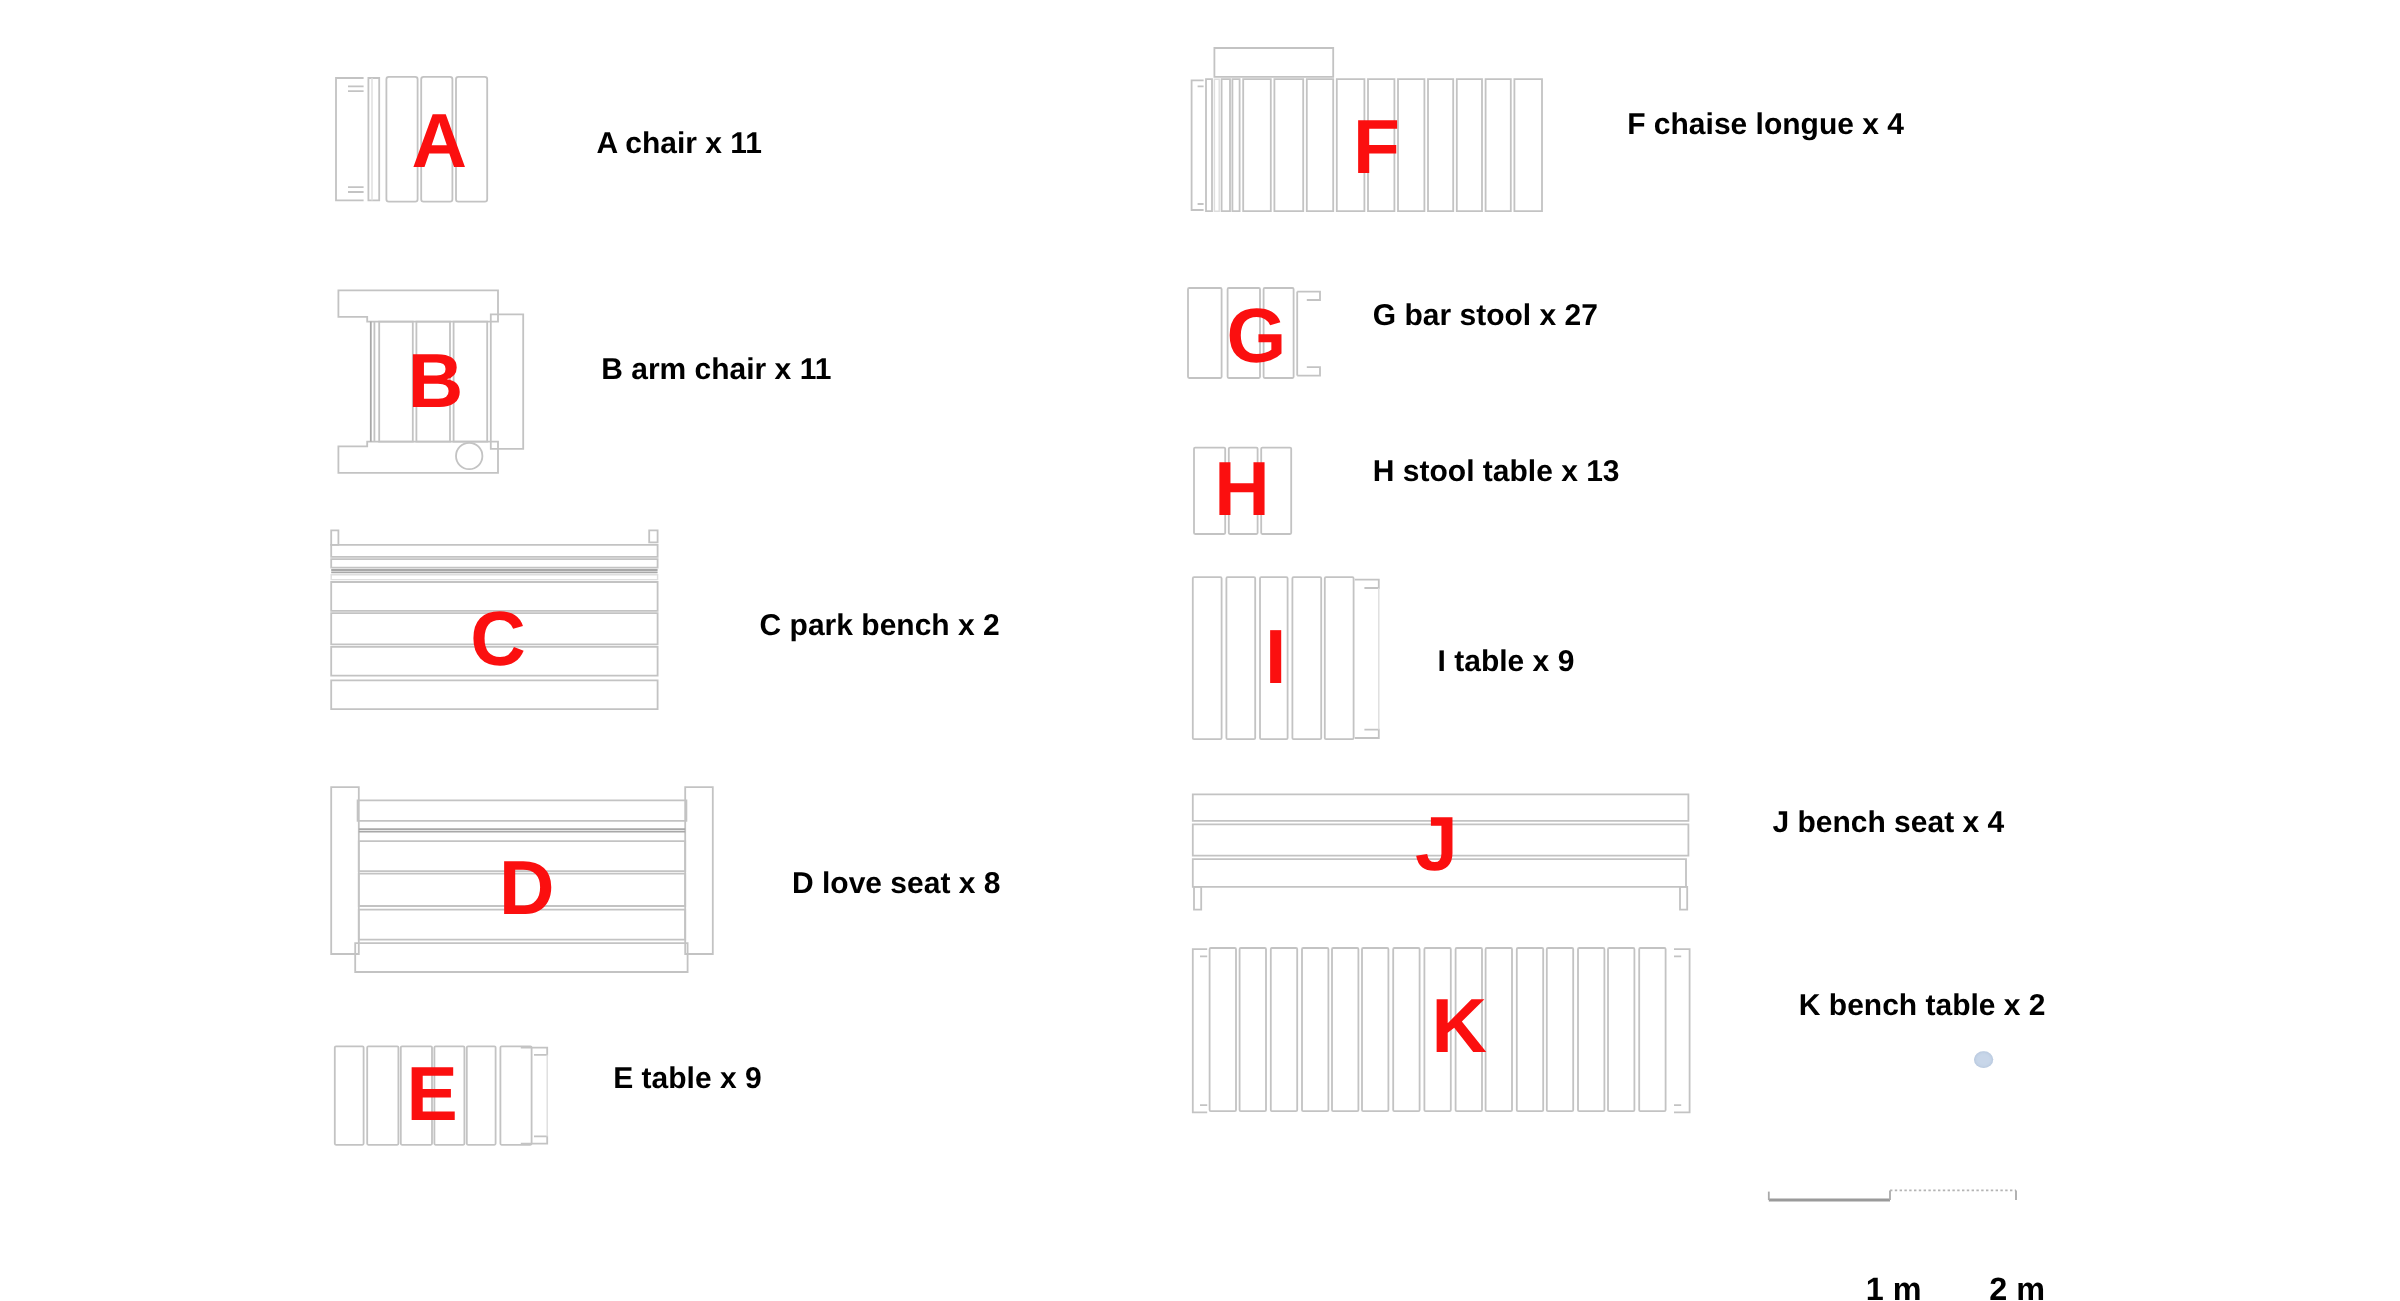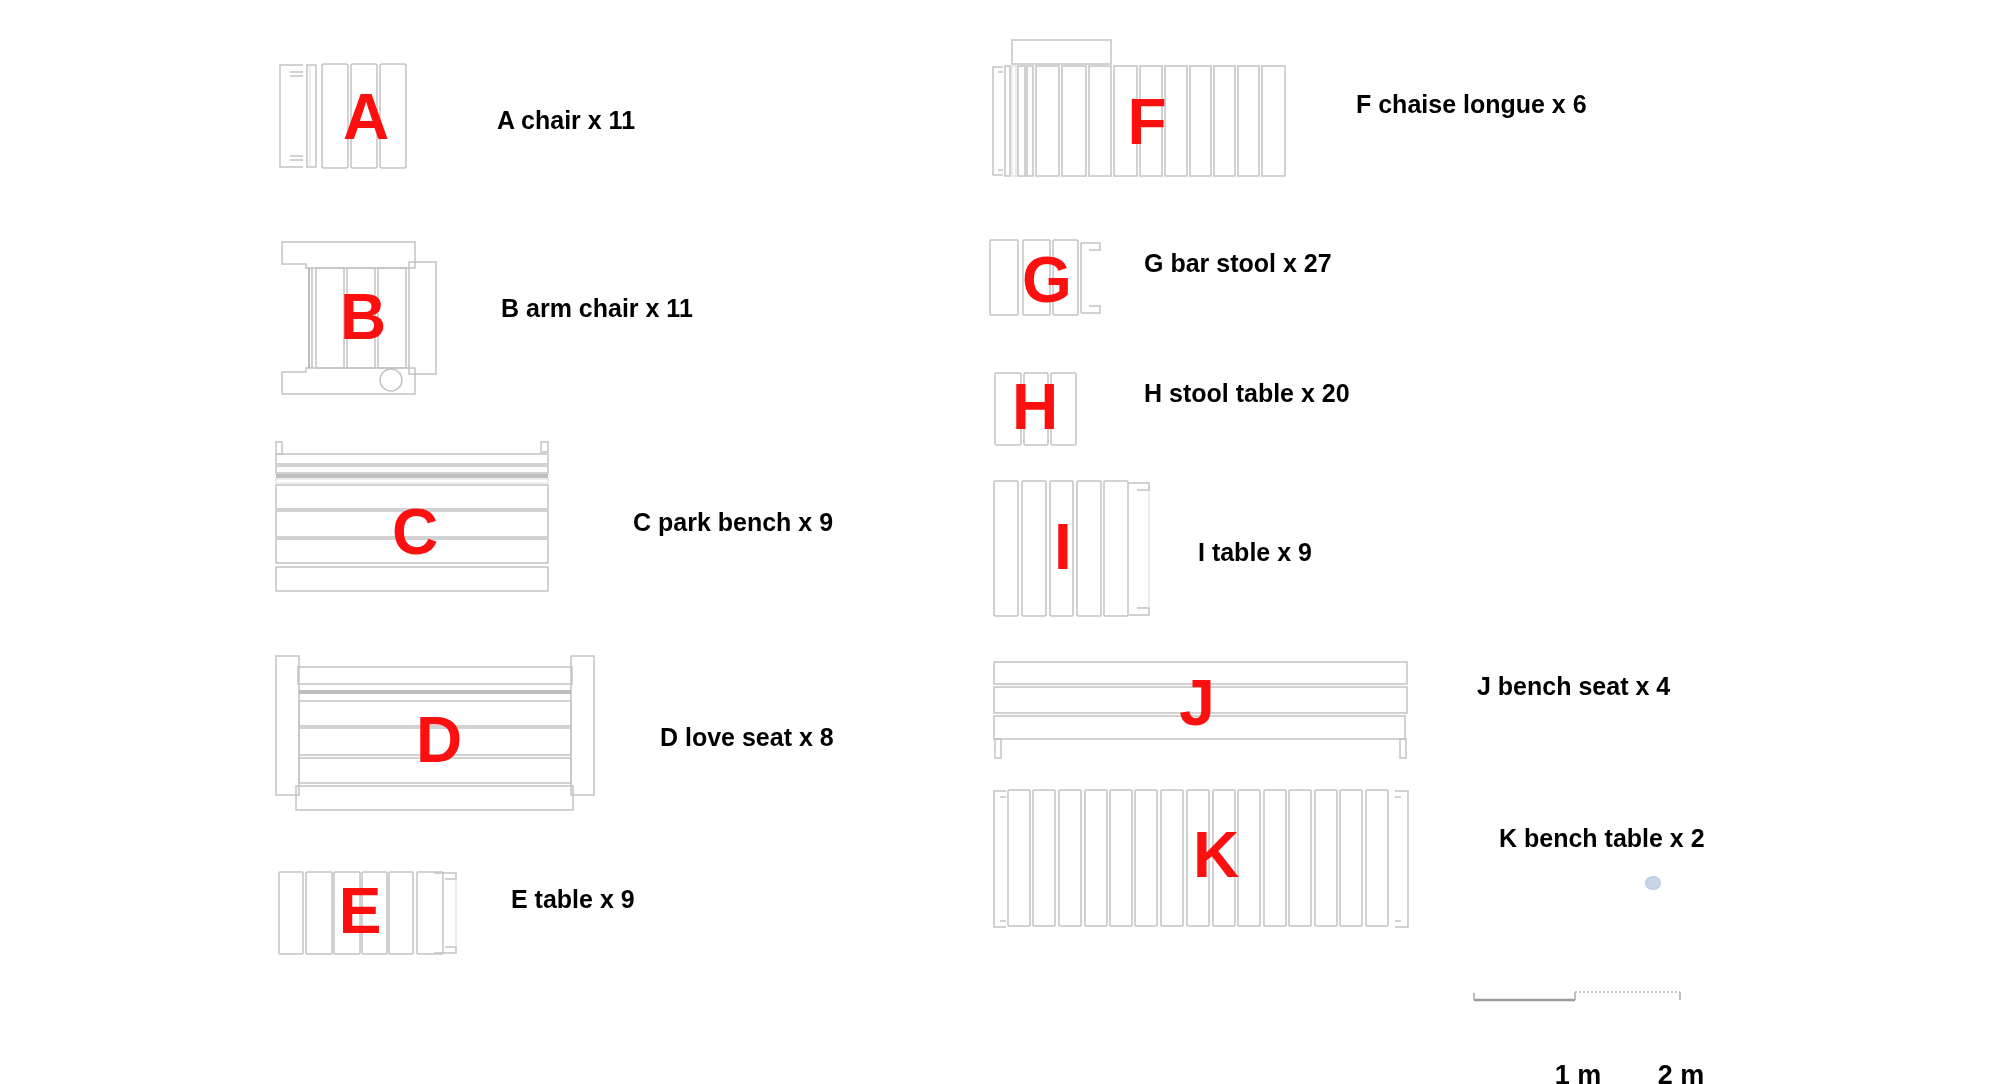--- a/index.html
+++ b/index.html
@@ -89,21 +89,21 @@
       <rect class="o" x="1" y="25" width="272" height="7"></rect>
       <line class="od" x1="1" y1="34" x2="273" y2="34"></line>
       <line class="od" x1="1" y1="36" x2="273" y2="36"></line>
       <rect class="ol" x="1" y="38" width="272" height="4"></rect>
       <rect class="o" x="1" y="44" width="272" height="24"></rect>
       <rect class="o" x="1" y="70" width="272" height="26"></rect>
       <rect class="o" x="1" y="98" width="272" height="24"></rect>
       <rect class="o" x="1" y="126" width="272" height="24"></rect>
     </svg>
     <div class="letter" style="left:415px;top:532px">C</div>
-    <div class="label" style="left:633px;top:522px">C park bench x 9</div>
+    <div class="label" style="left:633px;top:522px">C park bench x 2</div>
   </div>
 
   <div class="item">
     <svg class="drawing" style="left:275px;top:654px" width="320" height="158" viewBox="0 0 320 158">
       <rect class="o" x="1" y="2" width="23" height="139"></rect>
       <rect class="o" x="296" y="2" width="23" height="139"></rect>
       <rect class="o" x="23" y="13" width="274" height="17"></rect>
       <line class="od" x1="24" y1="37" x2="296" y2="37"></line>
       <line class="od" x1="24" y1="39" x2="296" y2="39"></line>
       <rect class="o" x="24" y="47" width="272" height="25"></rect>
@@ -145,21 +145,21 @@
       <rect class="o" x="99" y="28" width="22" height="110"></rect>
       <rect class="o" x="124" y="28" width="23" height="110"></rect>
       <rect class="o" x="150" y="28" width="22" height="110"></rect>
       <rect class="o" x="175" y="28" width="22" height="110"></rect>
       <rect class="o" x="200" y="28" width="21" height="110"></rect>
       <rect class="o" x="224" y="28" width="21" height="110"></rect>
       <rect class="o" x="248" y="28" width="21" height="110"></rect>
       <rect class="o" x="272" y="28" width="23" height="110"></rect>
     </svg>
     <div class="letter" style="left:1147px;top:122px">F</div>
-    <div class="label" style="left:1356px;top:104px">F chaise longue x 6</div>
+    <div class="label" style="left:1356px;top:104px">F chaise longue x 4</div>
   </div>
 
   <div class="item">
     <svg class="drawing" style="left:988px;top:238px" width="116" height="80" viewBox="0 0 116 80">
       <rect class="o" x="2" y="2" width="28" height="75" rx="1"></rect>
       <rect class="o" x="35" y="2" width="27" height="75" rx="1"></rect>
       <rect class="o" x="65" y="2" width="25" height="75" rx="1"></rect>
       <line class="o" x1="93" y1="5" x2="93" y2="75"></line>
       <path class="o" d="M93,5 H112 V12 H101"></path>
       <path class="o" d="M93,75 H112 V68 H101"></path>
@@ -168,21 +168,21 @@
     <div class="label" style="left:1144px;top:263px">G bar stool x 27</div>
   </div>
 
   <div class="item">
     <svg class="drawing" style="left:993px;top:371px" width="86" height="76" viewBox="0 0 86 76">
       <rect class="o" x="2" y="2" width="26" height="72" rx="1"></rect>
       <rect class="o" x="31" y="2" width="24" height="72" rx="1"></rect>
       <rect class="o" x="58" y="2" width="25" height="72" rx="1"></rect>
     </svg>
     <div class="letter" style="left:1035px;top:407px">H</div>
-    <div class="label" style="left:1144px;top:393px">H stool table x 20</div>
+    <div class="label" style="left:1144px;top:393px">H stool table x 13</div>
   </div>
 
   <div class="item">
     <svg class="drawing" style="left:992px;top:479px" width="160" height="140" viewBox="0 0 160 140">
       <rect class="o" x="2" y="2" width="24" height="135" rx="1"></rect>
       <rect class="o" x="30" y="2" width="24" height="135" rx="1"></rect>
       <rect class="o" x="58" y="2" width="23" height="135" rx="1"></rect>
       <rect class="o" x="85" y="2" width="24" height="135" rx="1"></rect>
       <rect class="o" x="112" y="2" width="24" height="135" rx="1"></rect>
       <path class="o" d="M137,4 H157 V11 H145"></path>

